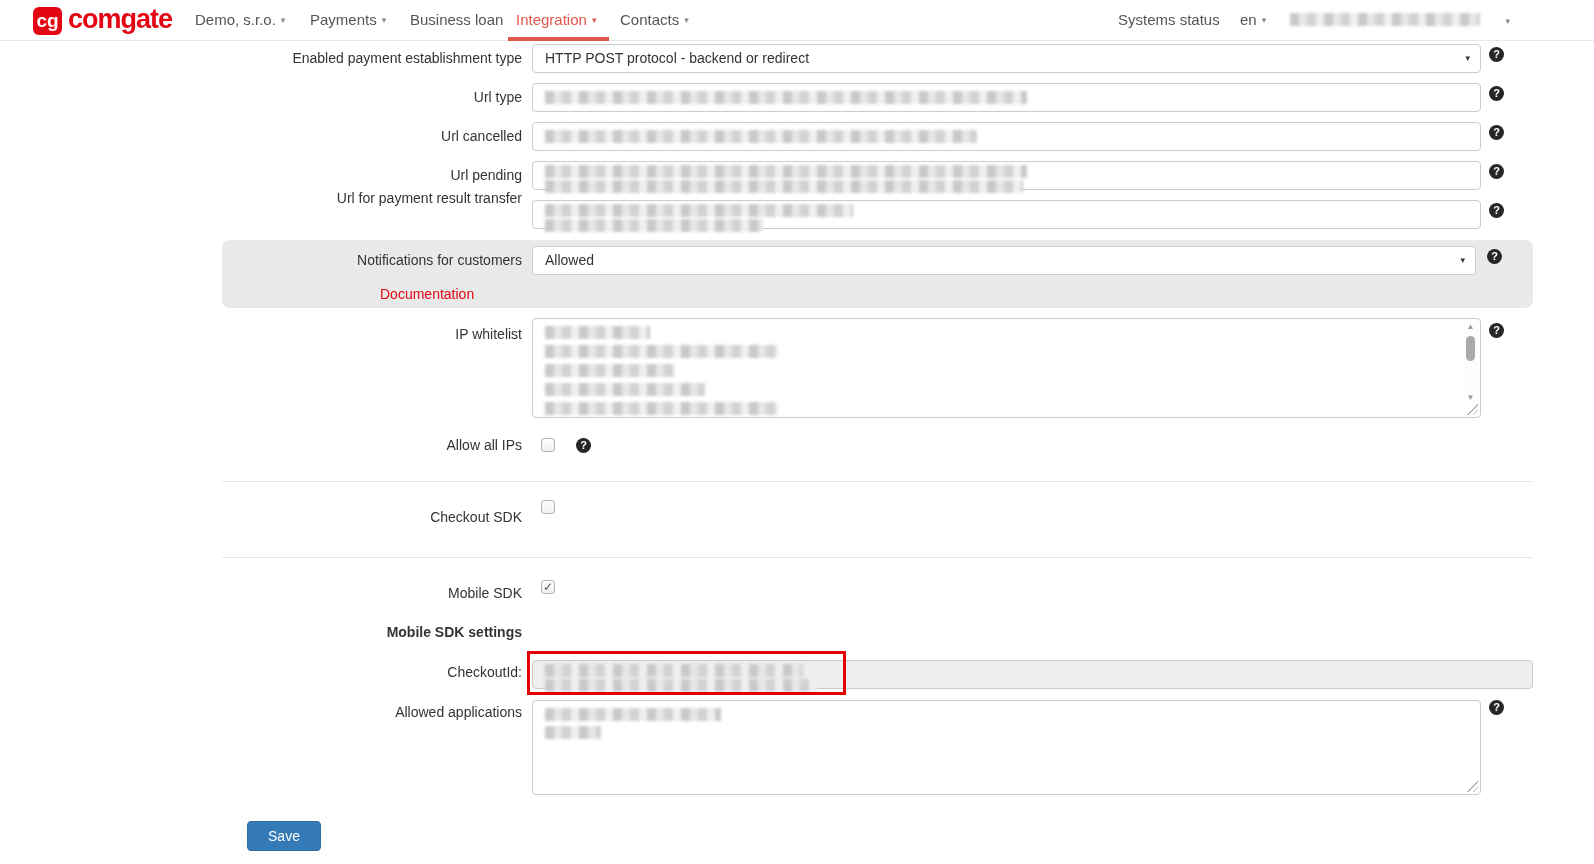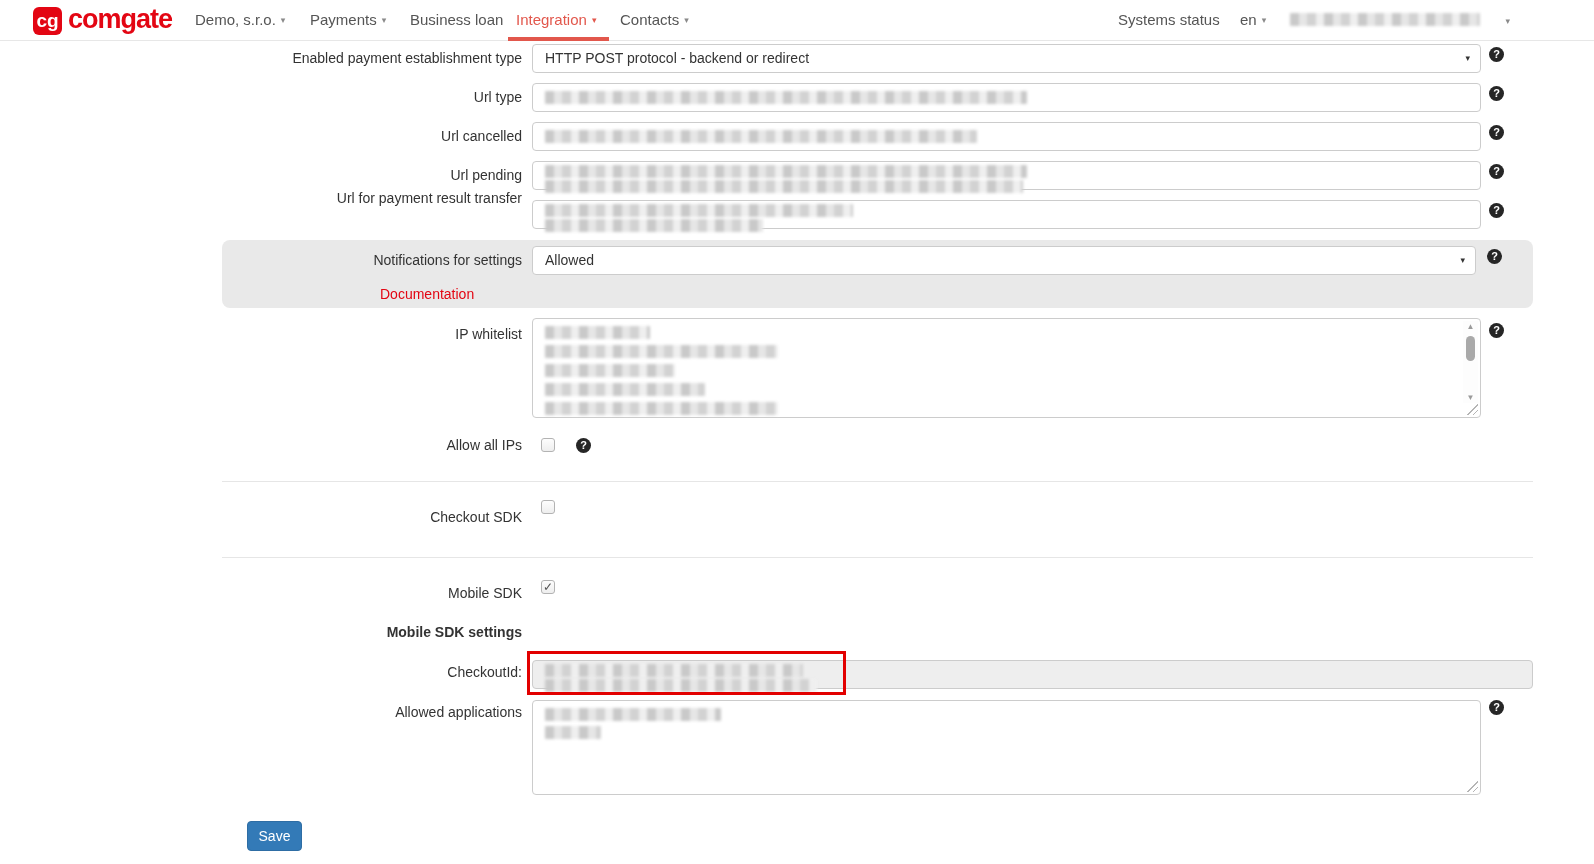--- a/index.html
+++ b/index.html
@@ -56,21 +56,21 @@
   .sb-arrow { position:absolute; left:0; width:100%; text-align:center; font-size:8px; color:#9a9a9a; }
   .sb-thumb { position:absolute; top:15px; left:3px; width:9px; height:25px; background:#a9a9a9;
               border-radius:5px; cursor:grab; }
   .grip { position:absolute; right:2px; bottom:2px; width:13px; height:12px; cursor:nwse-resize;
           background:repeating-linear-gradient(-45deg, transparent 0 3px, #b5b5b5 3px 4px);
           clip-path:polygon(100% 0, 100% 100%, 0 100%); }
 
   .annotation { position:absolute; left:527px; top:651px; width:319px; height:44px;
                 border:3px solid #e20000; z-index:5; }
 
-  .btn-save { position:absolute; left:247px; top:821px; width:55px; height:30px;
+  .btn-save { position:absolute; left:247px; top:821px; width:74px; height:30px;
               background:#337ab7; border:1px solid #2e6da4; border-radius:4px; color:#fff;
               font-size:14px; text-align:center; line-height:28px; cursor:pointer; }
 </style>
 </head>
 <body>
 
 <div class="page">
 
   <div class="navbar">
     <div class="logo-badge">cg</div>
@@ -142,21 +142,21 @@
   <div class="control-label" style="top:190px">Url for payment result transfer</div>
   <div class="field" style="top:200px">
     <span class="redacted" style="left:12px; top:3px; gap:2px">
         <span class="blur-line" style="width: 308px;"></span>
         <span class="blur-line" style="width: 218px;"></span>
       </span>
   </div>
   <div class="help" style="left:1489px; top:203px">?</div>
 
   <div class="band"></div>
-  <div class="control-label" style="top:252px; z-index:2">Notifications for settings</div>
+  <div class="control-label" style="top:252px; z-index:2">Notifications for customers</div>
   <div class="field" style="top:246px; width:944px; z-index:2">
     <span class="select-value">Allowed</span>
     <span class="select-caret">▾</span>
   </div>
   <div class="help" style="left:1487px; top:249px; z-index:2">?</div>
   <div class="doc-link">Documentation</div>
 
   <div class="control-label" style="top:326px">IP whitelist</div>
   <div class="textarea" style="top:318px; height:100px">
     <span class="redacted" style="left:12px; top:7px">

